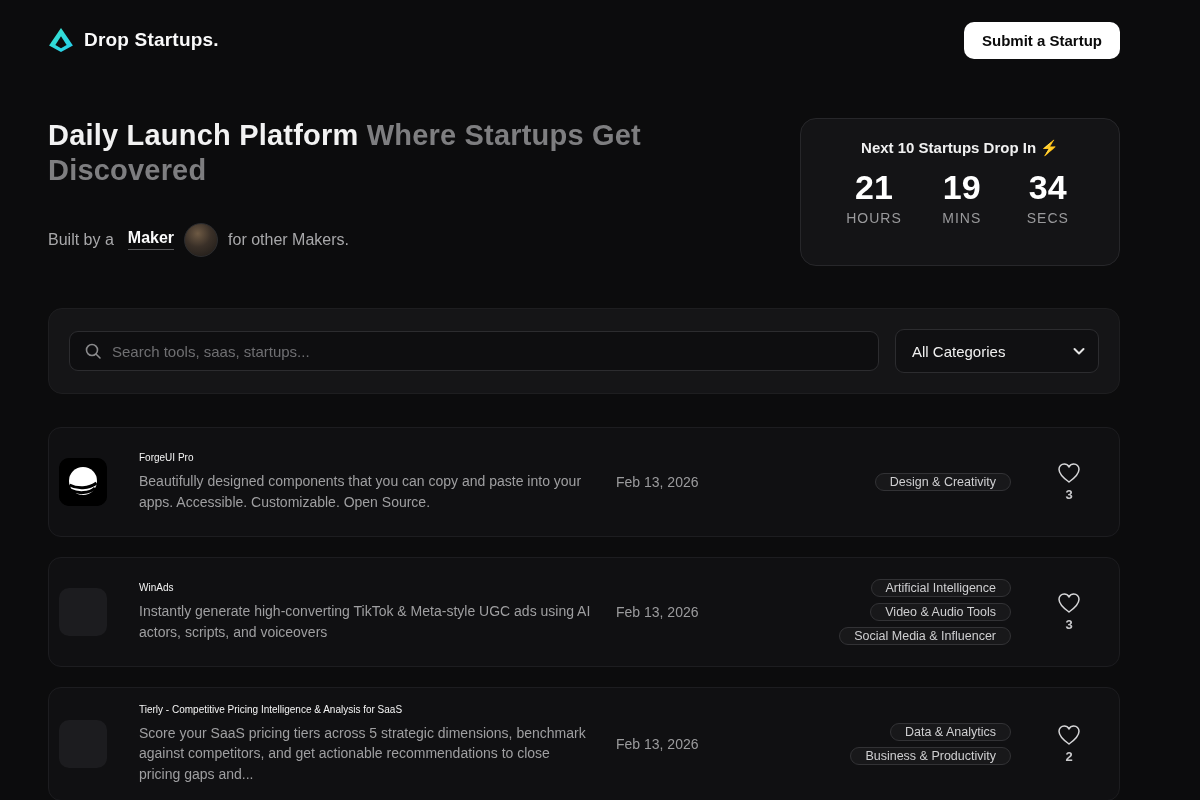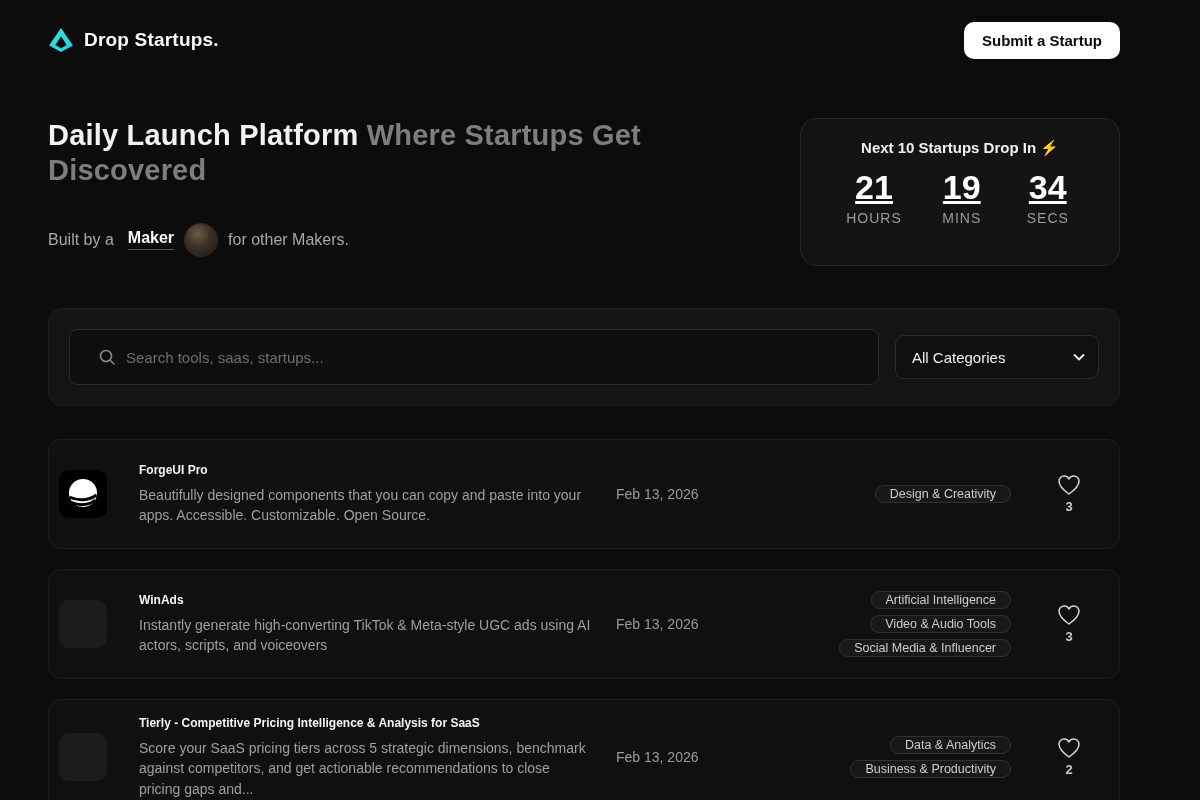--- a/index.html
+++ b/index.html
@@ -49,31 +49,31 @@
   
   .countdown {
     width: 320px; height: 148px; flex: 0 0 auto;
     background: #141416; border: 1px solid #27272a; border-radius: 16px;
     padding: 20px 16px 14px; text-align: center;
   }
   .countdown-title { font-size: 15px; font-weight: 700; color: #f0f0f0; }
   .countdown-title .bolt { color: #fbd120; font-size: 15px; }
   .countdown-units { display: flex; justify-content: center; gap: 34px; margin-top: 12px; }
   .cd-unit { min-width: 52px; }
-  .cd-value { font-size: 34px; font-weight: 700; color: #ffffff; line-height: 1.1; text-decoration: underline; }
+  .cd-value { font-size: 34px; font-weight: 700; color: #ffffff; line-height: 1.1; }
   .cd-label { margin-top: 4px; font-size: 14px; letter-spacing: 1px; color: #9a9a9c; }
 
   
   .filter-panel {
     margin-top: 42px; background: #151517; border: 1px solid #1e1e20;
     border-radius: 14px; padding: 20px; display: flex; gap: 16px; align-items: center;
   }
   .search-box {
-    flex: 1; height: 56px; background: #0e0e10; border: 1px solid #2c2c2f;
-    border-radius: 9px; display: flex; align-items: center; padding: 0 28px; gap: 10px;
+    flex: 1; height: 40px; background: #0e0e10; border: 1px solid #2c2c2f;
+    border-radius: 9px; display: flex; align-items: center; padding: 0 14px; gap: 10px;
   }
   .search-box svg { flex: 0 0 auto; }
   .search-input {
     flex: 1; background: transparent; border: none; outline: none;
     color: #e5e5e5; font-size: 15px; font-family: "Liberation Sans", sans-serif;
   }
   .search-input::placeholder { color: #6f6f72; }
   .select-wrap { position: relative; width: 204px; height: 44px; flex: 0 0 auto; }
   .category-select {
     width: 100%; height: 100%; appearance: none; -webkit-appearance: none;
@@ -89,21 +89,21 @@
     background: #101012; border: 1px solid #1d1d20; border-radius: 13px;
     display: flex; align-items: center;
     padding: 16px 22px 16px 10px; min-height: 110px; cursor: pointer;
   }
   .startup-logo {
     width: 48px; height: 48px; border-radius: 10px; background: #1c1c1f;
     flex: 0 0 auto; overflow: hidden;
   }
   .startup-logo.logo-sphere { background: #000; display: flex; align-items: center; justify-content: center; }
   .card-content { flex: 0 1 455px; margin-left: 32px; }
-  .startup-name { font-size: 12px; font-weight: 700; color: #f5f5f5; }
+  .startup-name { font-size: 10px; font-weight: 400; color: #f5f5f5; }
   .startup-desc { margin-top: 8px; font-size: 14px; line-height: 1.45; color: #9f9fa1; }
   .card-date { flex: 0 0 auto; margin-left: 22px; font-size: 14px; color: #9b9b9d; }
   .card-tags {
     flex: 1; display: flex; flex-direction: column; align-items: flex-end;
     gap: 6px; margin-right: 30px;
   }
   .tag-pill {
     display: inline-block; padding: 1px 14px; border-radius: 999px;
     background: #18181a; border: 1px solid #323235;
     font-size: 12.5px; color: #cfcfd1; white-space: nowrap; cursor: pointer;

